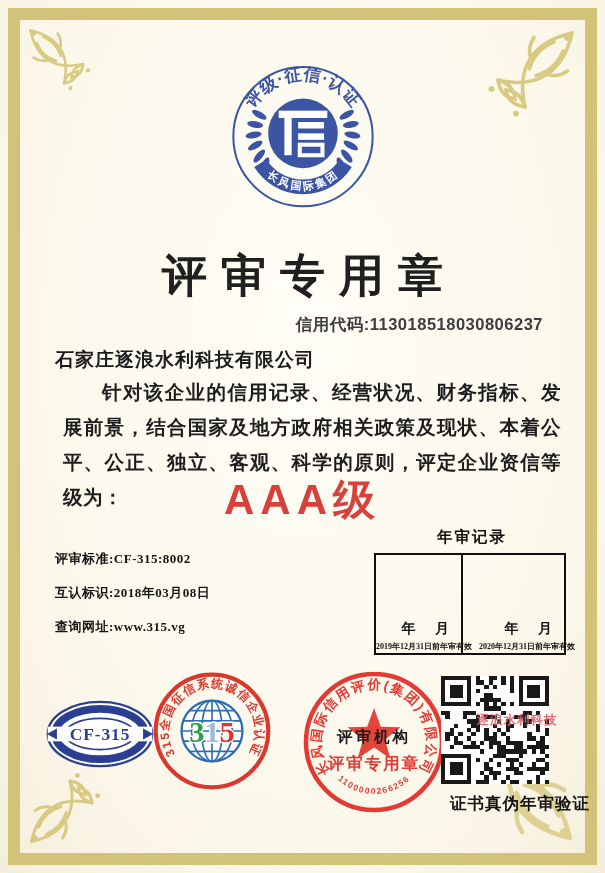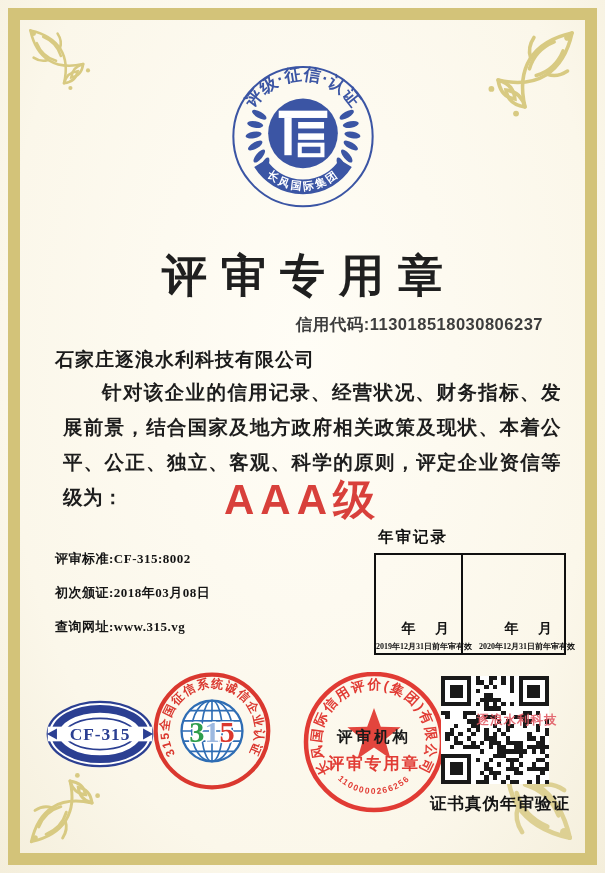--- a/index.html
+++ b/index.html
@@ -31,21 +31,21 @@
          font-family:Liberation Sans, sans-serif;font-weight:900;
          font-size:42px;color:#d8403b;letter-spacing:6px;}
 
   .details{position:absolute;left:55px;top:542px;
          font-family:"Liberation Serif","DejaVu Serif",serif;font-weight:700;
          font-size:13px;color:#141414;letter-spacing:0.5px;}
   .details div{height:34px;line-height:34px;}
 
   .annual{position:absolute;left:374px;top:527px;width:192px;}
   .annual-title{font-family:"Liberation Serif","DejaVu Serif",serif;font-weight:700;
-         font-size:15.5px;color:#111;letter-spacing:2px;margin-bottom:5px;padding-left:4px;}
+         font-size:15.5px;color:#111;letter-spacing:2px;margin-bottom:5px;padding-left:4px;text-align:center;}
   .annual-table{display:flex;width:188px;height:98px;border:2px solid #101010;background:transparent;gap:16px;}
   .annual-cell{position:relative;flex:1;}
   .annual-cell:first-child{border-right:2px solid #101010;}
   .annual-ym{position:absolute;bottom:15px;right:12px;
          font-family:"Liberation Serif","DejaVu Serif",serif;font-weight:700;
          font-size:14px;color:#111;word-spacing:16px;}
   .annual-note{position:absolute;bottom:1px;left:0;width:100%;text-align:center;
          font-family:"Liberation Serif","DejaVu Serif",serif;font-weight:700;
          font-size:8px;color:#111;white-space:nowrap;}
 
@@ -56,21 +56,21 @@
   .seal-block{position:absolute;left:299px;top:672px;width:150px;height:150px;}
 
   .qr-block{position:absolute;left:430px;top:676px;width:130px;text-align:center;}
   .qr-wrap{position:relative;width:108px;height:108px;margin:0 auto;background:#fff;}
   .qr-grid{display:grid;grid-template-columns:repeat(25,1fr);grid-template-rows:repeat(25,1fr);
          width:108px;height:108px;}
   .qm{background:#191919;}
   .qr-overlay{position:absolute;left:0;top:36px;width:100%;text-align:center;
          font-weight:700;font-size:12.5px;color:rgba(224,90,100,0.9);letter-spacing:1px;margin-left:22px;}
   .qr-label{margin-top:9px;font-family:"Liberation Serif","DejaVu Serif",serif;
-         font-weight:800;font-size:16.5px;color:#141414;letter-spacing:1px;white-space:nowrap;}
+         font-weight:800;font-size:16.5px;color:#141414;letter-spacing:1px;white-space:nowrap;margin-left:20px;}
 </style>
 </head>
 <body>
 
 <div class="cert">
   <div class="gold-band"></div>
   <div class="inner"></div>
 
   <svg class="flourish fl-tl" viewBox="0 0 100 100">
     <g stroke="#d8ca82" fill="none" stroke-width="3.2" stroke-linecap="round">
@@ -184,21 +184,21 @@
   </svg>
 
   <div class="title">评审专用章</div>
   <div class="credit-code">信用代码:113018518030806237</div>
   <div class="company">石家庄逐浪水利科技有限公司</div>
   <div class="body-text">针对该企业的信用记录、经营状况、财务指标、发展前景，结合国家及地方政府相关政策及现状、本着公平、公正、独立、客观、科学的原则，评定企业资信等级为：</div>
   <div class="rating">AAA级</div>
 
   <div class="details">
     <div>评审标准:CF-315:8002</div>
-    <div>初次颁证:2018年03月08日</div>
+    <div>互认标识:2018年03月08日</div>
     <div>查询网址:www.315.vg</div>
   </div>
 
   <div class="annual">
     <div class="annual-title">年审记录</div>
     <div class="annual-table">
       <div class="annual-cell">
         <span class="annual-ym">年 月</span>
         <span class="annual-note">2019年12月31日前年审有效</span>
       </div>

